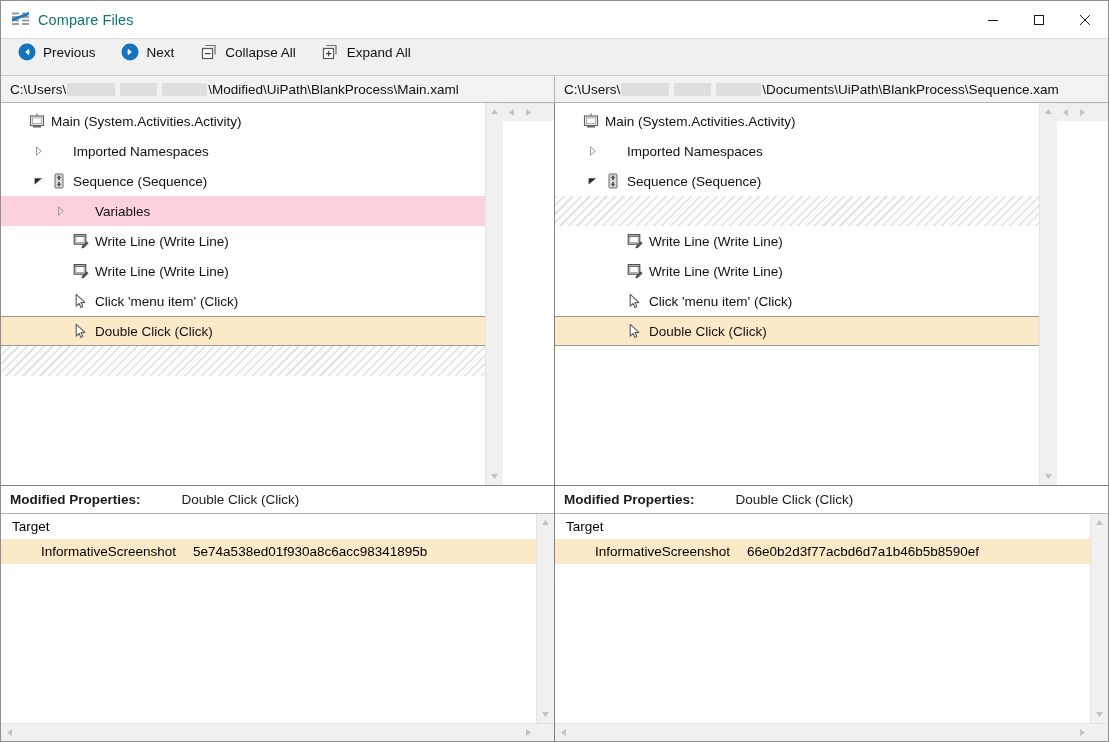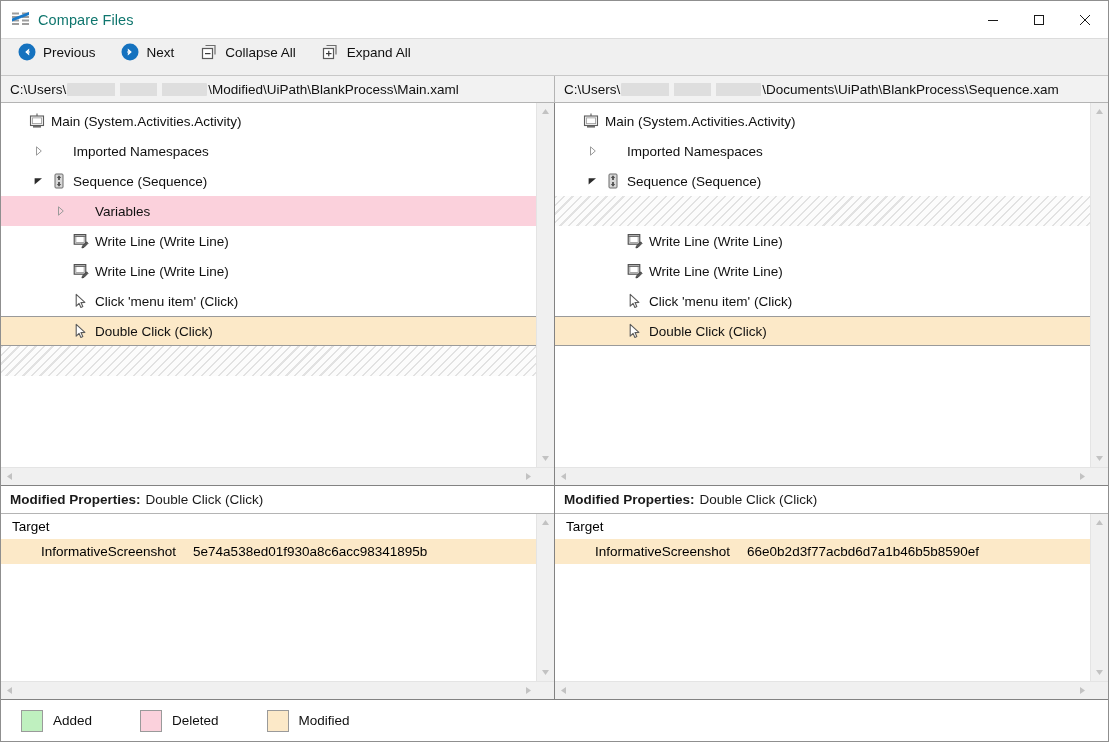--- a/index.html
+++ b/index.html
@@ -131,21 +131,21 @@
   .trees {
     display: flex;
     height: 382px;
     min-height: 382px;
     background: #ffffff;
   }
   .pane {
     flex: 1 1 0;
     min-width: 0;
     display: flex;
-    flex-direction: column;
+    flex-direction: row;
     box-sizing: border-box;
     border-right: 1px solid #828282;
     background: #ffffff;
     position: relative;
   }
   .pane:last-child { border-right: none; }
   .pane-body {
     flex: 1 1 auto;
     display: flex;
     min-height: 0;
@@ -248,20 +248,21 @@
   .ptitle {
     height: 27px;
     min-height: 27px;
     display: flex;
     align-items: center;
     padding-left: 9px;
     background: #ffffff;
     border-bottom: 1px solid #b4b4b4;
     font-size: 13.5px;
     white-space: nowrap;
+    gap: 36px;
   }
   .ptitle b { font-weight: bold; margin-right: 5px; }
   .pbody { flex: 1 1 auto; display: flex; min-height: 0; }
   .pgrid { flex: 1 1 auto; min-width: 0; overflow: hidden; }
   .prow {
     height: 25px;
     display: flex;
     align-items: center;
     font-size: 13.5px;
     color: #000000;
@@ -730,28 +731,14 @@
         <div class="sbtn">
           <svg width="5" height="7" viewBox="0 0 5 7">
               <path d="M5 3.5 L0 0 L0 7 Z" fill="#c2c2c2"></path>
             </svg>
         </div>
         <div class="corner"></div>
       </div>
     </div>
   </div>
 
-  <div class="legend" id="legend">
-      <div class="lg">
-        <span class="sw" style="background: rgb(191, 240, 191);"></span>
-        <span class="lgl">Added</span>
-      </div>
-      <div class="lg">
-        <span class="sw" style="background: rgb(251, 209, 220);"></span>
-        <span class="lgl">Deleted</span>
-      </div>
-      <div class="lg">
-        <span class="sw" style="background: rgb(252, 233, 200);"></span>
-        <span class="lgl">Modified</span>
-      </div>
-    </div>
 
 </div>
 
 </body></html>

